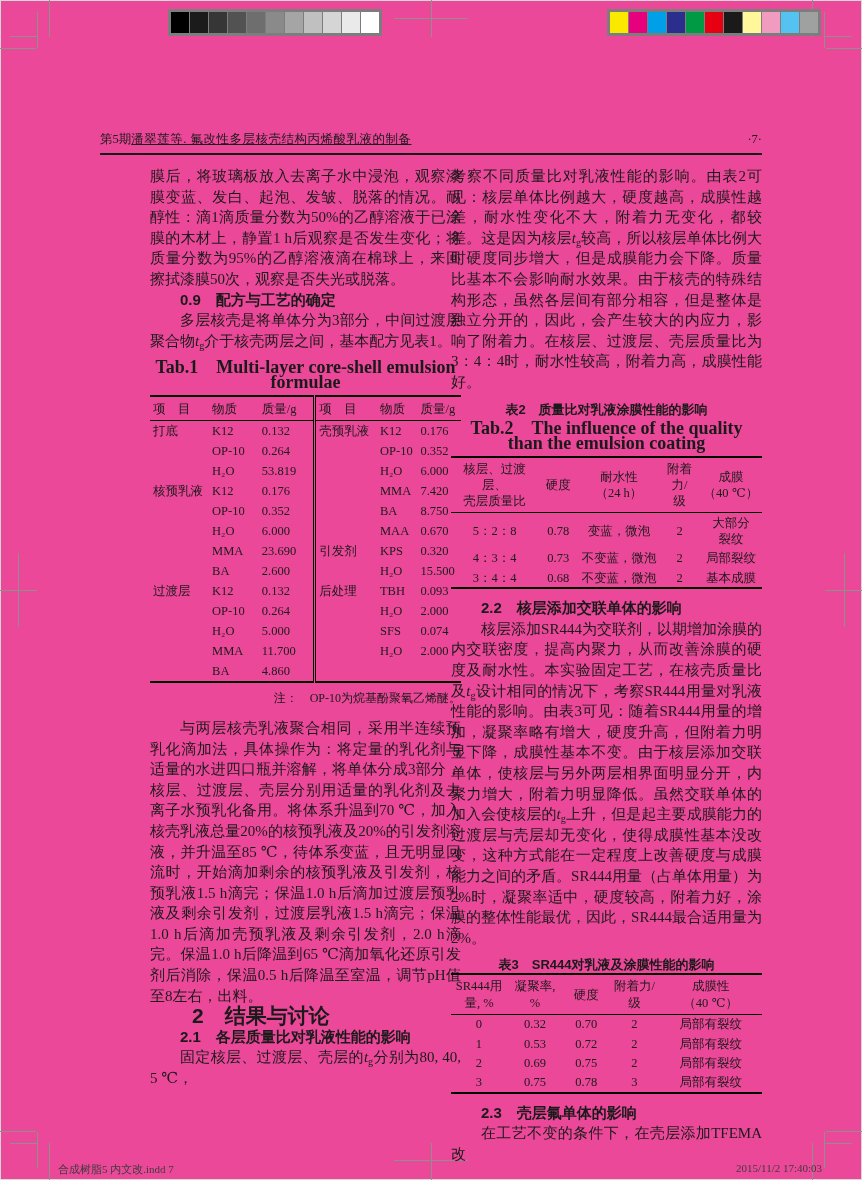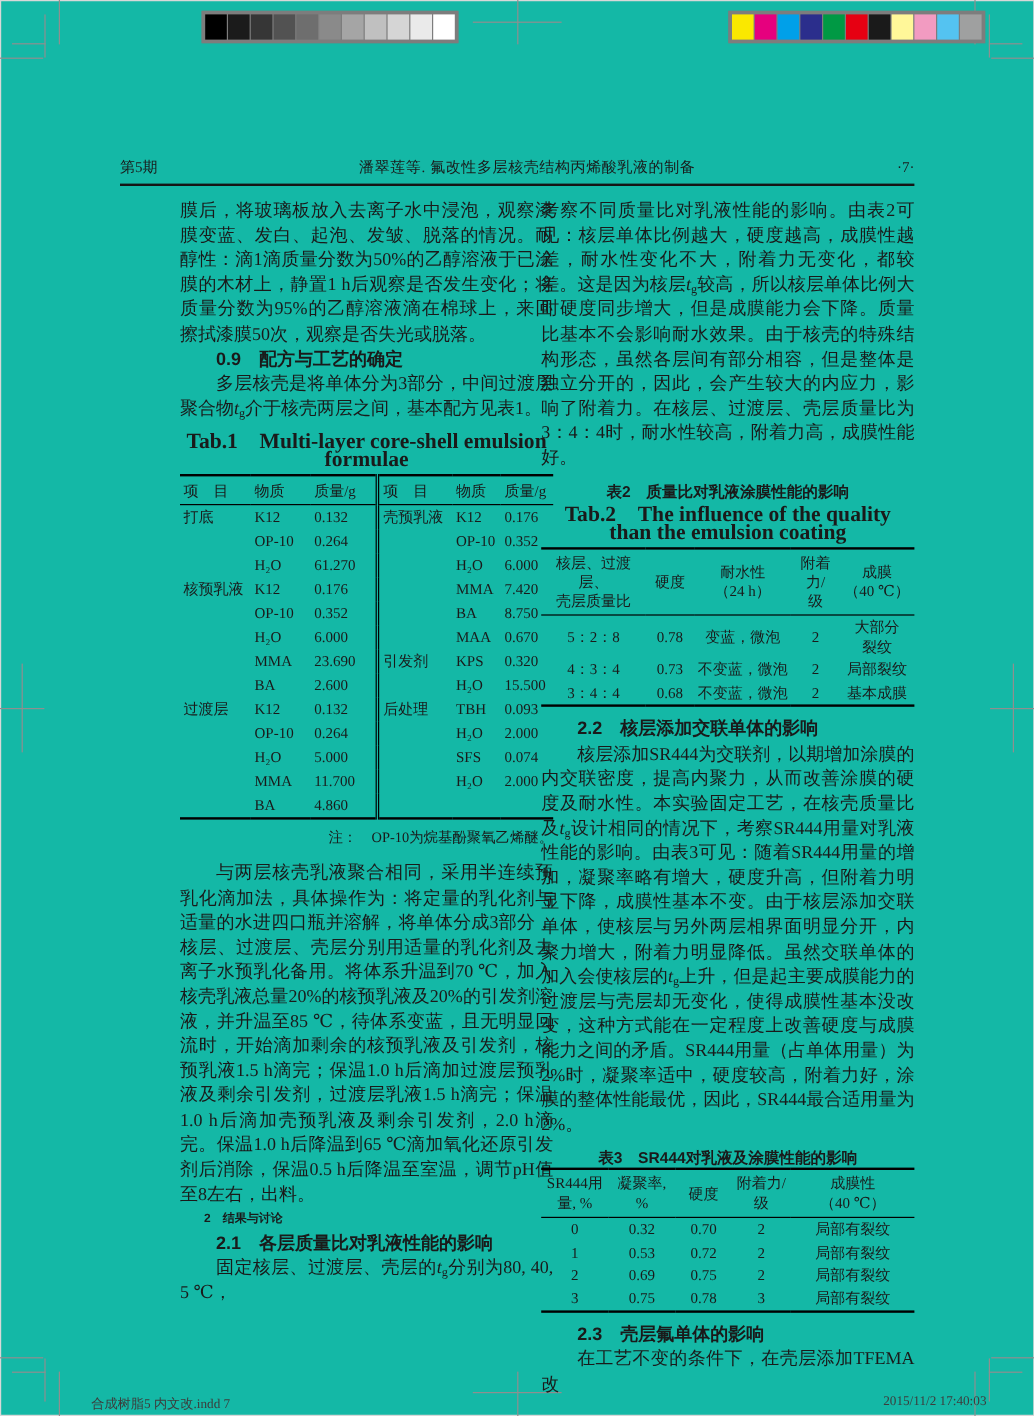--- a/index.html
+++ b/index.html
@@ -1,44 +1,44 @@
 <!DOCTYPE html>
 <html lang="zh"><head>
 <meta charset="utf-8">
 <style>
   html,body{margin:0;padding:0;background:#e8e8e8;}
   #page{
-    position:relative; width:862px; height:1180px; background:#14b8a6;
+    position:relative; width:862px; height:1180px; background:#ec4899;
     font-family:"Liberation Serif","DejaVu Serif",serif;
     color:#1a1a1a; overflow:hidden; margin:0 auto;
     box-shadow:0 0 0 1px #d8d8d8 inset;
   }
   
   .mark{position:absolute;background:#8f8f8f;}
   
   .calbar{position:absolute; top:9px; display:flex; gap:1px;
           border:2px solid #7d7d7d; background:#7d7d7d; padding:1px;}
   .calbar .sw{width:18px;height:21px;}
   
   .runhead{position:absolute; left:100px; top:131px; width:662px;
            font-size:12.5px; display:flex; align-items:baseline;}
-  .runhead .mid{flex:1; text-align:center; letter-spacing:.5px;}
+  .runhead .mid{flex:1; letter-spacing:.5px;text-decoration:underline;}
   .headrule{position:absolute; left:100px; top:153px; width:662px; height:2px; background:#151515;}
   
   .col{position:absolute; top:166px; width:311px; text-align:justify;
        font-size:15px; line-height:20.6px;}
   #col-left{left:130px;margin-left:20px;}
   #col-right{left:451px;}
   .col p{margin:0; text-indent:2em;}
   .col p.cont{text-indent:0;}
   i{font-style:italic;}
   sub{font-size:0.68em; vertical-align:-0.25em; line-height:0;}
   .h-sub{font-weight:bold; font-size:15px; margin:2px 0 1px; text-indent:0; text-align:left;
          font-family:"Liberation Sans","DejaVu Sans",sans-serif; letter-spacing:0;}
-  .h-sec{font-weight:bold; font-size:10px; margin:19px 0 3px; text-indent:0; text-align:left;
+  .h-sec{font-weight:bold; font-size:21px; margin:19px 0 3px; text-indent:0; text-align:left;
          font-family:"Liberation Sans","DejaVu Sans",sans-serif;}
   
   .tblwrap{margin-top:9px; margin-bottom:9px;}
   .cap-zh{text-align:center; font-weight:bold; font-size:13px; line-height:16px;
           font-family:"Liberation Sans","DejaVu Sans",sans-serif;}
   .cap-en{text-align:center; font-weight:bold; font-size:18px; line-height:15px; margin:3px 0 5px;}
   table.tbl{border-collapse:collapse; width:100%; table-layout:fixed;
             border-top:2px solid #000; border-bottom:2px solid #000;
             font-size:12.5px; line-height:1.3;}
   table.tbl th{font-weight:normal; white-space:pre-line; border-bottom:1.5px solid #000; padding:3px 1px;}
@@ -47,21 +47,21 @@
   table.t1 th:nth-child(4), table.t1 td:nth-child(4){border-left:3px double #000;}
   table.t1 col.c1{width:19%;} table.t1 col.c2{width:16%;} table.t1 col.c3{width:18%;}
   table.t1 col.c4{width:20%;} table.t1 col.c5{width:13%;} table.t1 col.c6{width:14%;}
   table.t2 th, table.t2 td, table.t3 th, table.t3 td{text-align:center;}
   table.t2 col.c1{width:28%;} table.t2 col.c2{width:13%;} table.t2 col.c3{width:26%;}
   table.t2 col.c4{width:13%;} table.t2 col.c5{width:20%;}
   table.t3 col.c1{width:18%;} table.t3 col.c2{width:18%;} table.t3 col.c3{width:15%;}
   table.t3 col.c4{width:16%;} table.t3 col.c5{width:33%;}
   .tbl-note{font-size:12px; margin-top:5px; text-align:right; text-indent:1em;}
   
-  .footer-left{position:absolute; left:76px; top:1162px; font-size:11px; color:#3c3c3c;font-family:Liberation Serif, serif;}
+  .footer-left{position:absolute; left:58px; top:1162px; font-size:11px; color:#3c3c3c;font-family:Liberation Serif, serif;}
   .footer-right{position:absolute; left:736px; top:1162px; font-size:11px; color:#3c3c3c;}
 </style>
 </head>
 <body>
 
 <div id="page">
 
   <div class="mark" style="left:49px;top:0;width:1px;height:37px;"></div>
   <div class="mark" style="left:10px;top:36px;width:28px;height:1px;"></div>
   <div class="mark" style="left:37px;top:12px;width:1px;height:36px;"></div>
@@ -164,21 +164,21 @@
               <td></td>
               <td>OP-10</td>
               <td>0.264</td>
               <td></td>
               <td>OP-10</td>
               <td>0.352</td>
             </tr>
             <tr>
               <td></td>
               <td>H₂O</td>
-              <td>61.270</td>
+              <td>53.819</td>
               <td></td>
               <td>H₂O</td>
               <td>6.000</td>
             </tr>
             <tr>
               <td>核预乳液</td>
               <td>K12</td>
               <td>0.176</td>
               <td></td>
               <td>MMA</td>

